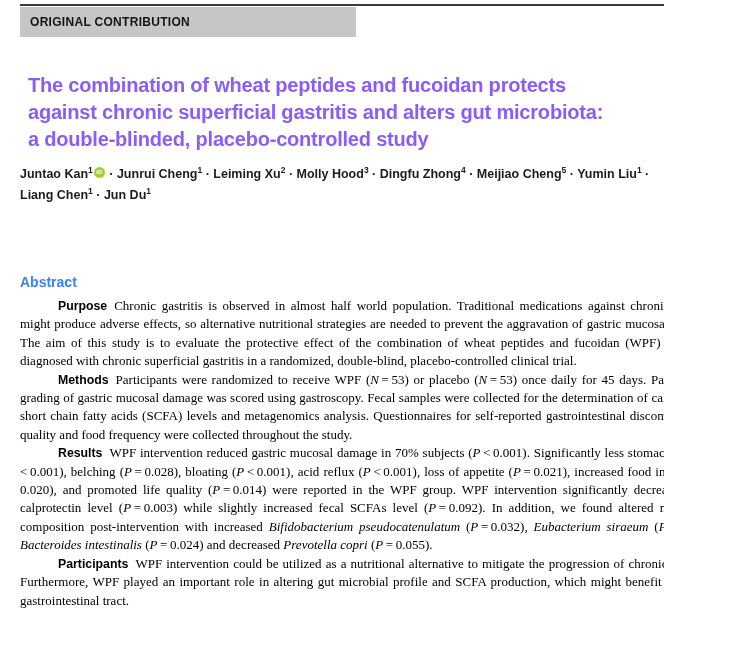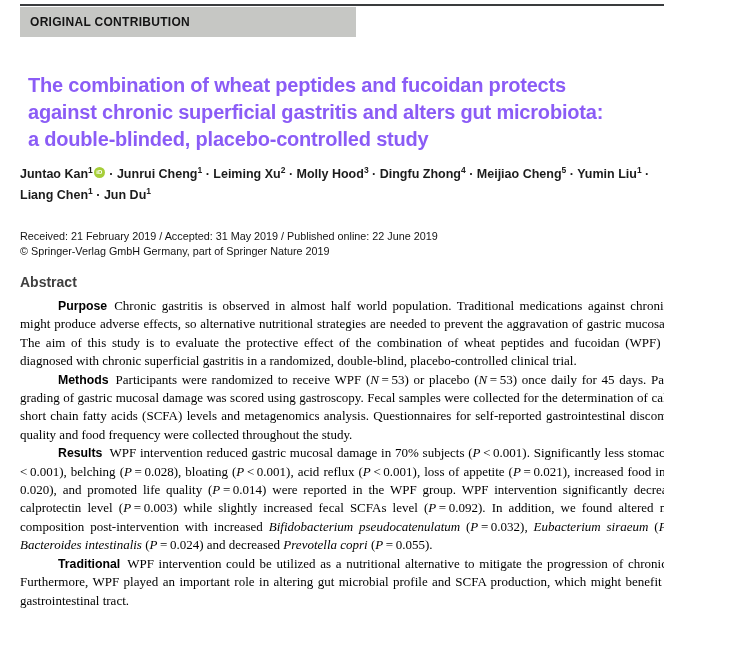--- a/index.html
+++ b/index.html
@@ -31,21 +31,21 @@
     font-weight:700;font-size:20px;line-height:27px;letter-spacing:-.2px;color:#8b5cf6;white-space:pre-line;
   }
   .authors{position:absolute;left:20px;top:162px;width:706px;font-weight:700;font-size:12.5px;line-height:17px;color:#1c1c1c;}
   .authors sup{font-size:8.5px;}
   .inline-icon.orcid-icon{
     display:inline-block;width:11px;height:11px;border-radius:50%;background:var(--orcid_green);
     color:#fff;font-size:6px;font-weight:700;line-height:11px;text-align:center;
     vertical-align:4px;margin:0 1px;
   }
   .dates{position:absolute;left:20px;top:229px;font-size:10.8px;line-height:14.5px;color:#141414;}
-  .abstract-heading{position:absolute;left:20px;top:274px;margin:0;font-size:14px;font-weight:700;color:#404040;}
+  .abstract-heading{position:absolute;left:20px;top:274px;margin:0;font-size:14px;font-weight:700;color:#3b82f6;}
   .abstract-body{
     position:absolute;left:20px;top:297px;width:696px;
     font-family:"Liberation Serif",serif;font-size:13px;line-height:18.4px;text-align:justify;color:#000;
   }
   .abstract-body p{margin:0;}
   .sec-label{font-family:"Liberation Sans",sans-serif;font-weight:700;font-size:12.3px;margin-right:7px;padding-left:38px;}
   .it{font-style:italic;}
   .keywords{margin-top:17px !important;text-align:left;}
 </style>
 </head>
@@ -66,27 +66,23 @@
     <span class="badge-text">Check for
 updates</span>
   </div>
 
   <h1 class="title">The combination of wheat peptides and fucoidan protects
 against chronic superficial gastritis and alters gut microbiota:
 a double-blinded, placebo-controlled study</h1>
 
   <div class="authors"><span>Juntao Kan</span><sup>1</sup><span class="inline-icon orcid-icon">iD</span><span> · Junrui Cheng</span><sup>1</sup><span> · Leiming Xu</span><sup>2</sup><span> · Molly Hood</span><sup>3</sup><span> · Dingfu Zhong</span><sup>4</sup><span> · Meijiao Cheng</span><sup>5</sup><span> · Yumin Liu</span><sup>1</sup><span> ·</span><br><span>Liang Chen</span><sup>1</sup><span> · Jun Du</span><sup>1</sup></div>
 
-  <div class="dates">
-    <div>Received: 21 February 2019 / Accepted: 31 May 2019 / Published online: 22 June 2019</div>
-    <div>© Springer-Verlag GmbH Germany, part of Springer Nature 2019</div>
-  </div>
 
   <h2 class="abstract-heading">Abstract</h2>
 
   <div class="abstract-body">
     <p><span class="sec-label">Purpose</span><span>Chronic gastritis is observed in almost half world population. Traditional medications against chronic gastritis might produce adverse effects, so alternative nutritional strategies are needed to prevent the aggravation of gastric mucosal damage. The aim of this study is to evaluate the protective effect of the combination of wheat peptides and fucoidan (WPF) on adults diagnosed with chronic superficial gastritis in a randomized, double-blind, placebo-controlled clinical trial.</span></p>
     <p><span class="sec-label">Methods</span><span>Participants were randomized to receive WPF (</span><span class="it">N</span><span> = 53) or placebo (</span><span class="it">N</span><span> = 53) once daily for 45 days. Pathological grading of gastric mucosal damage was scored using gastroscopy. Fecal samples were collected for the determination of calprotectin, short chain fatty acids (SCFA) levels and metagenomics analysis. Questionnaires for self-reported gastrointestinal discomforts, life quality and food frequency were collected throughout the study.</span></p>
     <p><span class="sec-label">Results</span><span>WPF intervention reduced gastric mucosal damage in 70% subjects (</span><span class="it">P</span><span> &lt; 0.001). Significantly less stomach pain (</span><span class="it">P</span><span> &lt; 0.001), belching (</span><span class="it">P</span><span> = 0.028), bloating (</span><span class="it">P</span><span> &lt; 0.001), acid reflux (</span><span class="it">P</span><span> &lt; 0.001), loss of appetite (</span><span class="it">P</span><span> = 0.021), increased food intake (</span><span class="it">P</span><span> = 0.020), and promoted life quality (</span><span class="it">P</span><span> = 0.014) were reported in the WPF group. WPF intervention significantly decreased fecal calprotectin level (</span><span class="it">P</span><span> = 0.003) while slightly increased fecal SCFAs level (</span><span class="it">P</span><span> = 0.092). In addition, we found altered microbiota composition post-intervention with increased </span><span class="it">Bifidobacterium pseudocatenulatum</span><span> (</span><span class="it">P</span><span> = 0.032), </span><span class="it">Eubacterium siraeum</span><span> (</span><span class="it">P</span><span> = 0.036), </span><span class="it">Bacteroides intestinalis</span><span> (</span><span class="it">P</span><span> = 0.024) and decreased </span><span class="it">Prevotella copri</span><span> (</span><span class="it">P</span><span> = 0.055).</span></p>
-    <p><span class="sec-label">Traditional</span><span>WPF intervention could be utilized as a nutritional alternative to mitigate the progression of chronic gastritis. Furthermore, WPF played an important role in altering gut microbial profile and SCFA production, which might benefit the lower gastrointestinal tract.</span></p>
+    <p><span class="sec-label">Participants</span><span>WPF intervention could be utilized as a nutritional alternative to mitigate the progression of chronic gastritis. Furthermore, WPF played an important role in altering gut microbial profile and SCFA production, which might benefit the lower gastrointestinal tract.</span></p>
   </div>
 
 </div>
 
 </body></html>

